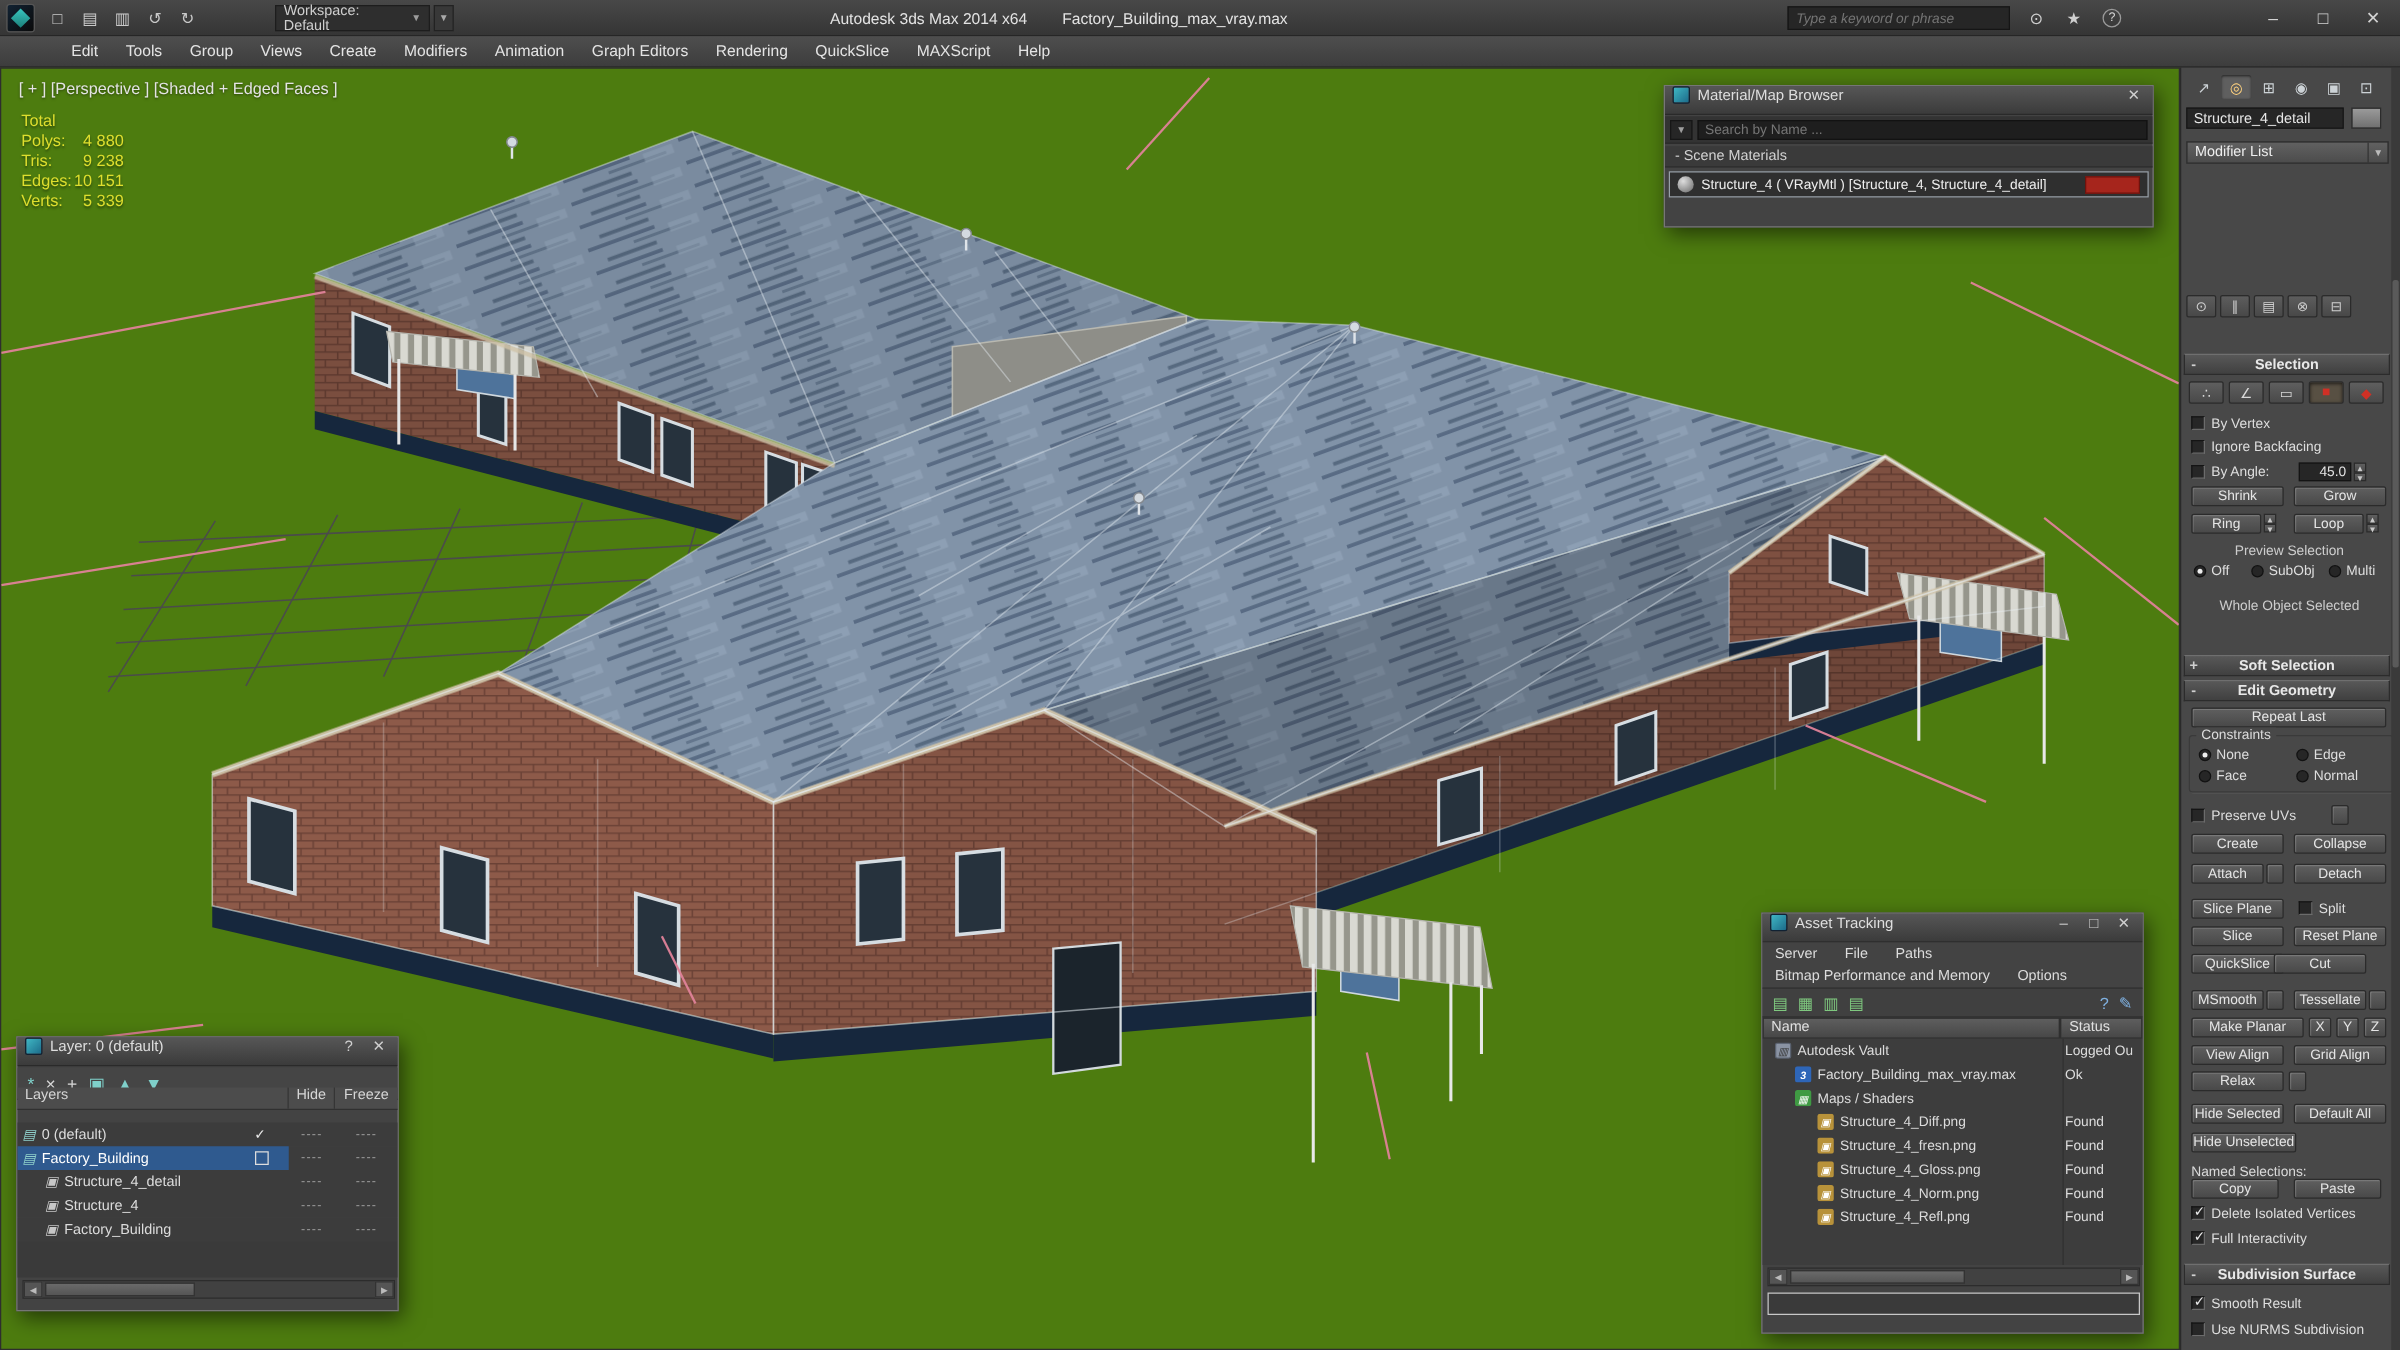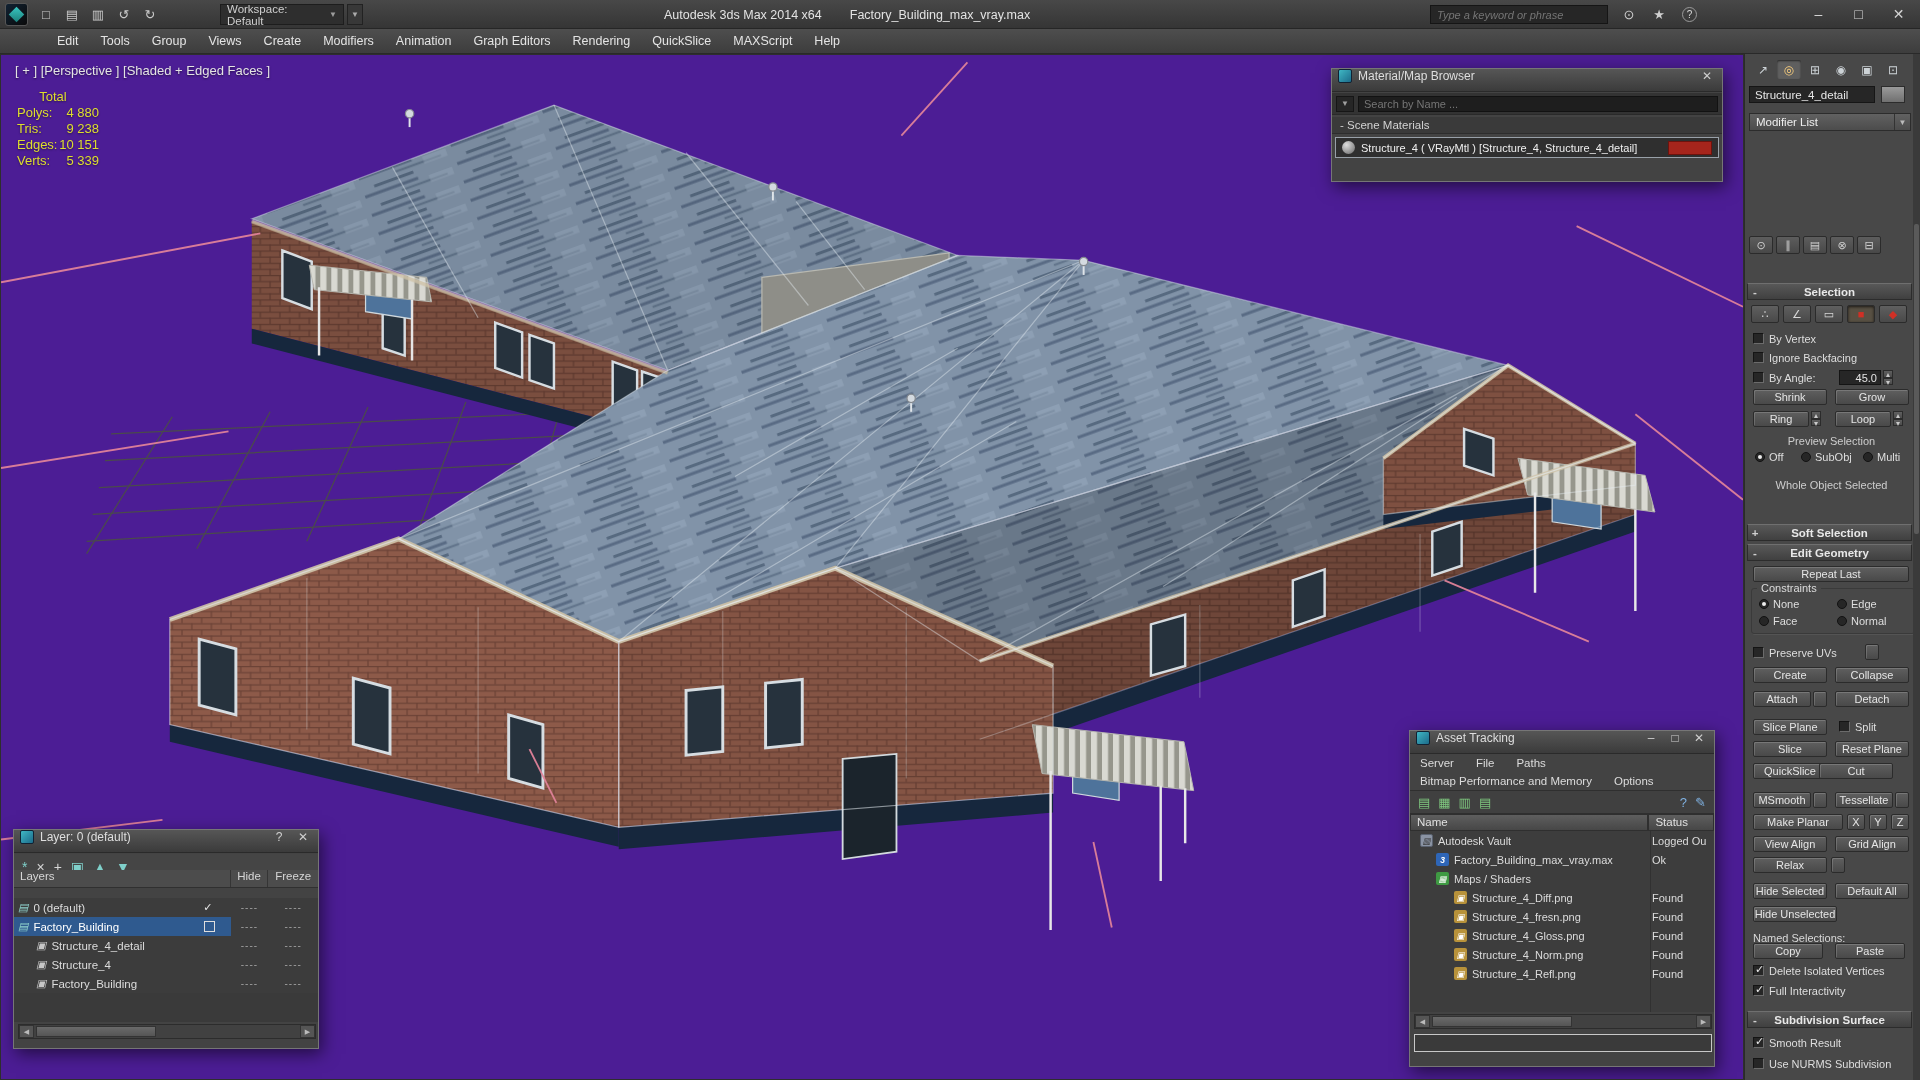--- a/index.html
+++ b/index.html
@@ -19,25 +19,25 @@
   .tsearch input{flex:1;background:transparent;border:0;outline:none;color:#bdbdbd;font-style:italic;font-size:11px;padding:0 6px;font-family:"Liberation Sans",sans-serif}
   .rico{position:absolute;top:4px;width:26px;height:21px;display:flex;align-items:center;justify-content:center;color:#cfcfcf;font-size:13px}
   .helpico{border-radius:50%;border:1px solid #9a9a9a;width:15px!important;height:15px!important;top:7px;font-size:10px;color:#d8d8d8}
   .winbtn{position:absolute;top:0;width:37px;height:28px;display:flex;align-items:center;justify-content:center;color:#d3d3d3;font-size:14px}
 
   
   .menubar{position:absolute;left:0;top:29px;width:1920px;height:25px;background:linear-gradient(#4e4e4e,#3d3d3d);border-bottom:1px solid #292929;display:flex;align-items:center;padding-left:46px;z-index:20}
   .menubar span{padding:0 11px;font-size:12.5px;color:#e4e4e4}
 
   
-  .viewport{position:absolute;left:0;top:54px;width:1744px;height:1026px;background:#4c1d95;overflow:hidden;border:1px solid #2e2e2e}
+  .viewport{position:absolute;left:0;top:54px;width:1744px;height:1026px;background:#4d7c0f;overflow:hidden;border:1px solid #2e2e2e}
   .vplabel{position:absolute;left:14px;top:8px;color:#e4e4e4;font-size:13px;z-index:2;text-shadow:0 1px 2px rgba(0,0,0,.5)}
   .stats{position:absolute;left:16px;top:34px;width:82px;z-index:2;color:#dede2e;font-size:13px;line-height:16px;text-shadow:0 1px 2px rgba(0,0,0,.45)}
   .stats .trow{display:flex;justify-content:space-between}
-  .stats .total{text-align:center;padding-right:10px}
+  .stats .total{text-align:left;padding-right:10px}
 
   
   .fw{position:absolute;background:#434343;border:1px solid #767676;box-shadow:3px 5px 16px rgba(0,0,0,.55);z-index:6}
   .fwt{height:23px;background:linear-gradient(#565656,#3b3b3b);border-bottom:1px solid #2a2a2a;display:flex;align-items:flex-start;padding:0 6px;gap:6px;font-size:12px;color:#dedede}
   .fwt .fico{width:14px;height:14px;border-radius:2px;background:linear-gradient(135deg,#3fb7c4,#1c6b8a);border:1px solid #123;flex:none}
   .fwx{margin-left:auto;width:18px;text-align:center;color:#cfcfcf;font-size:12px}
   .wmini{width:18px;text-align:center;color:#cfcfcf}
 
   
   .mb-search{position:absolute;left:0;top:24px;width:100%;height:22px;background:#333;display:flex;align-items:center;padding:0 4px;gap:4px;border-bottom:1px solid #2a2a2a}

